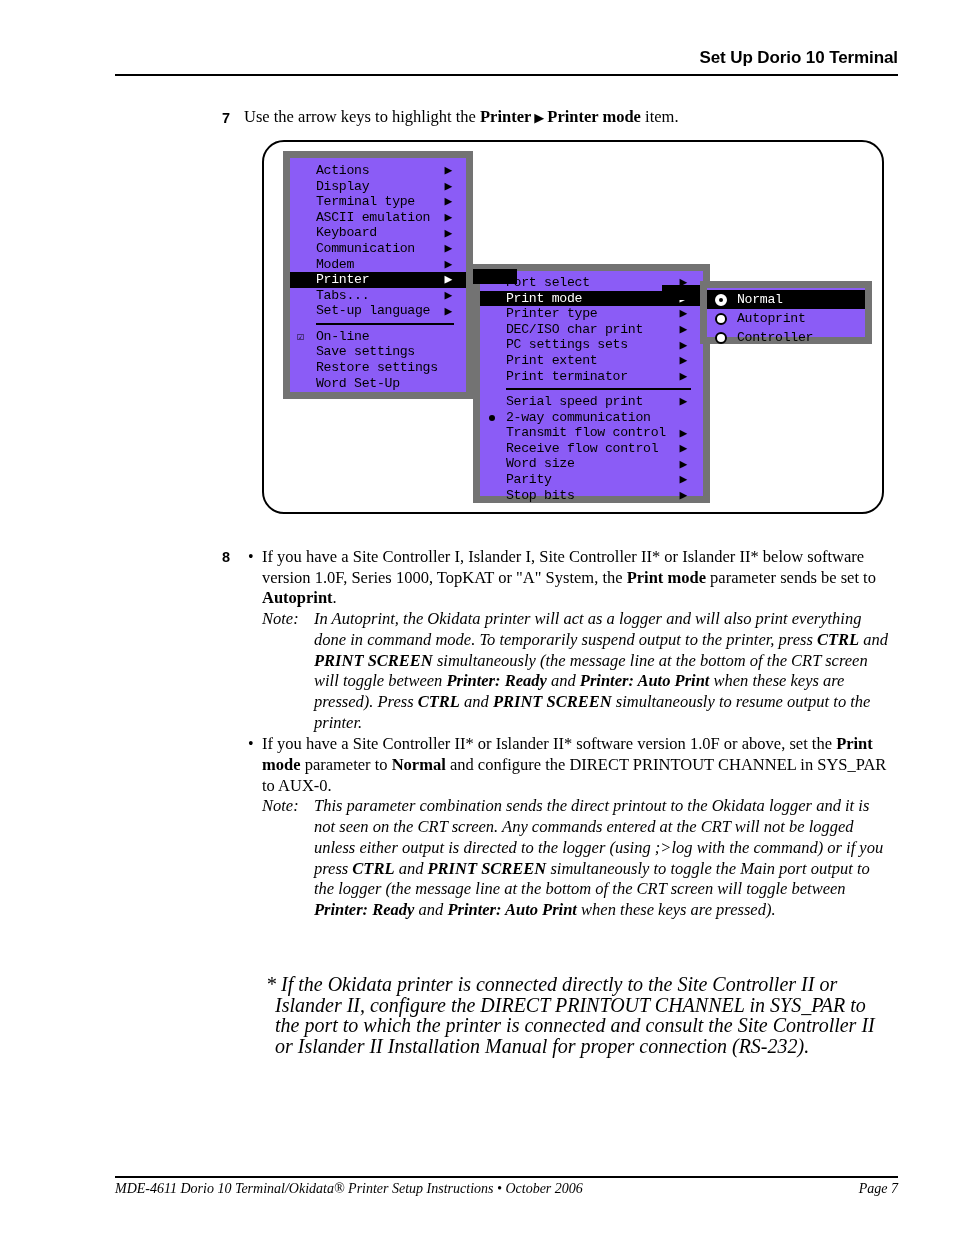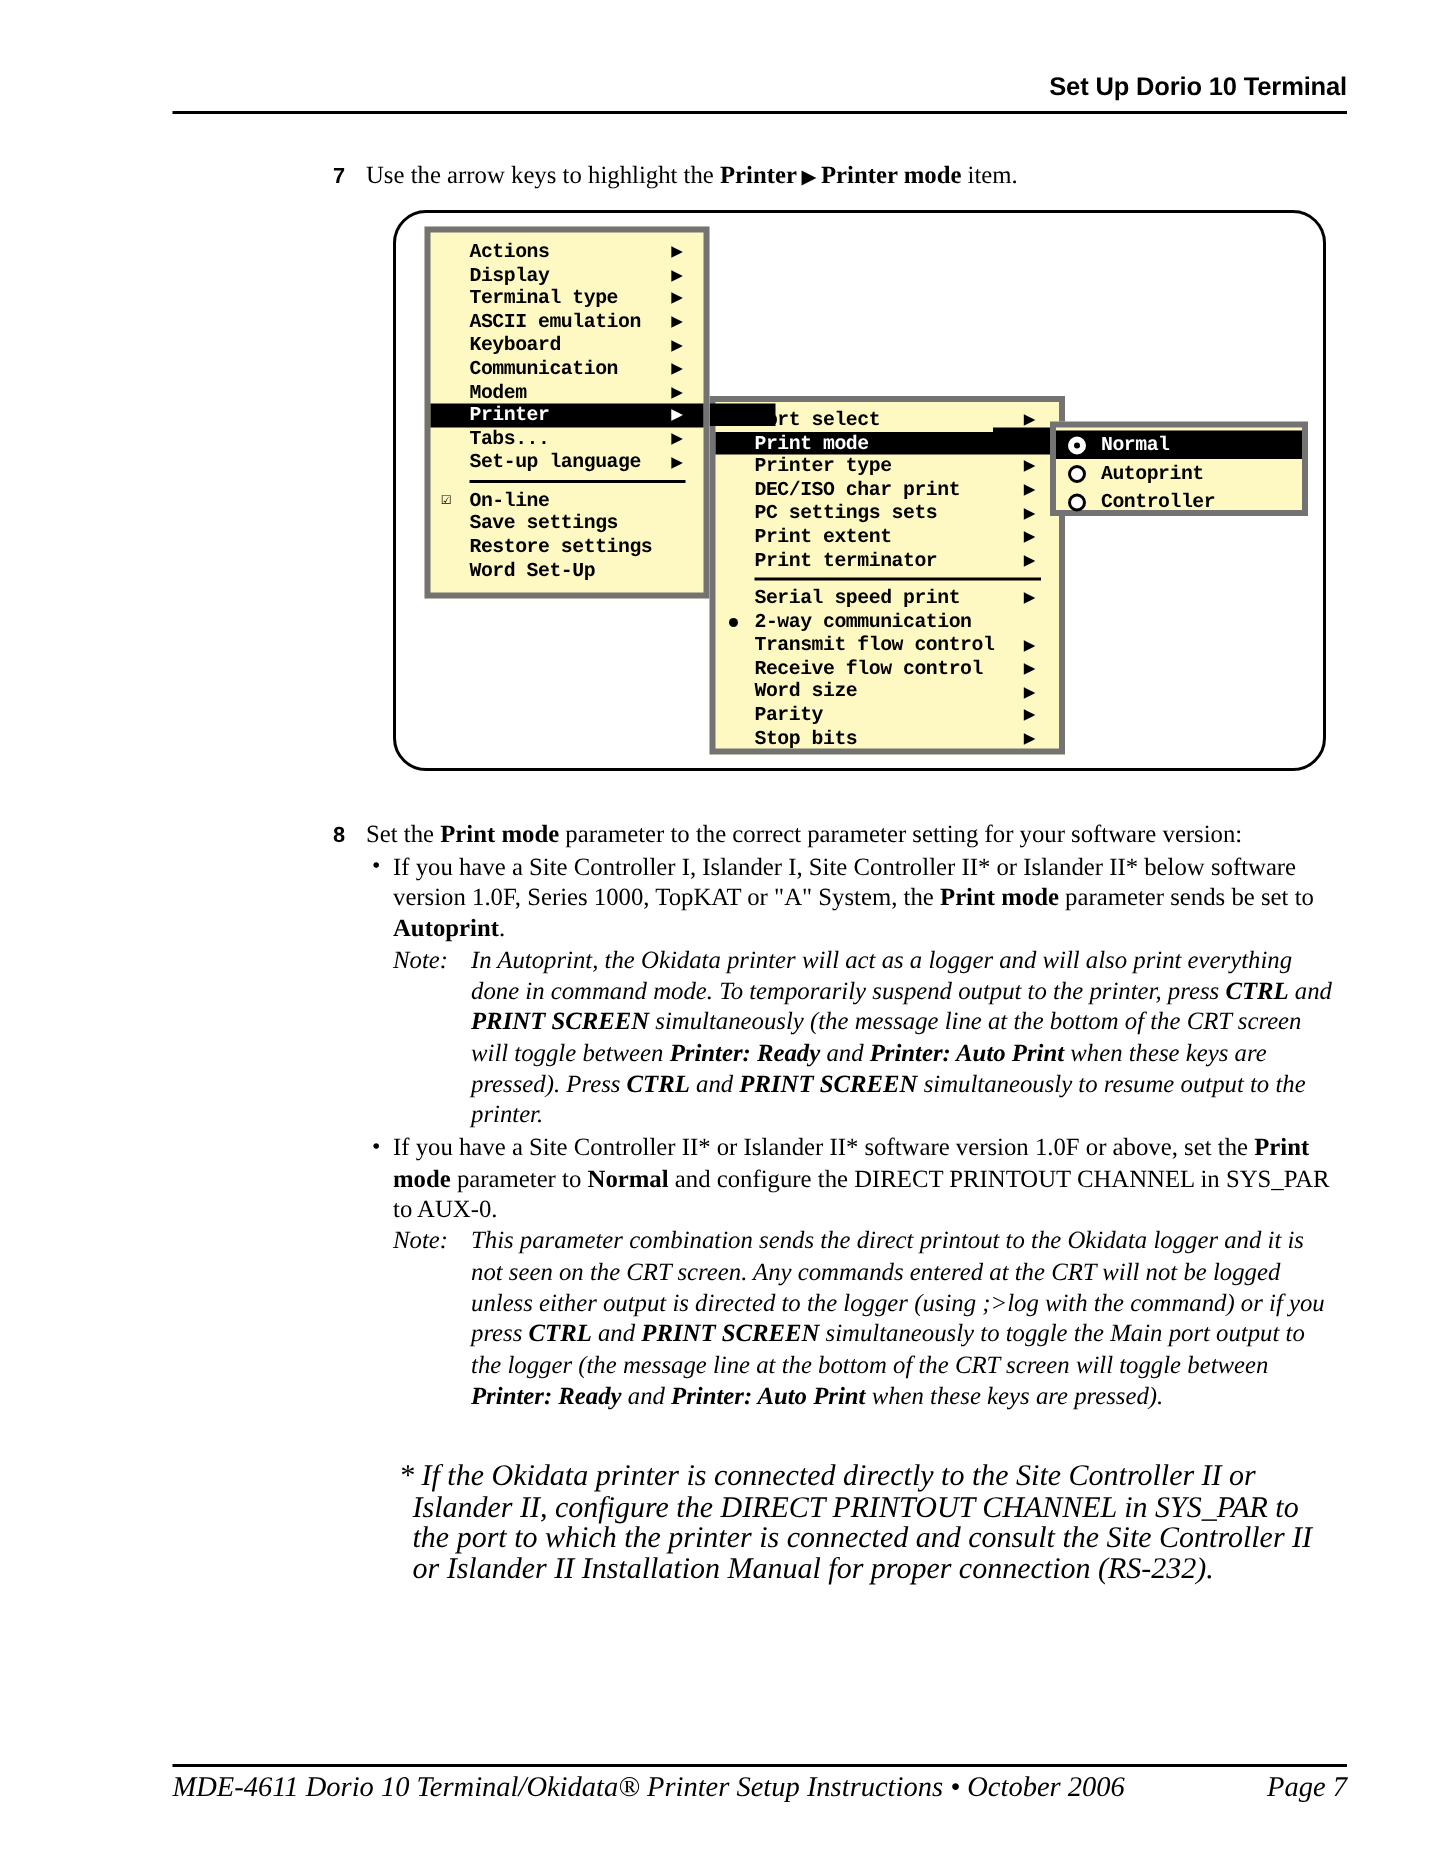--- a/index.html
+++ b/index.html
@@ -50,21 +50,21 @@
   }
   #page-footer {
     position: absolute;
     left: 115px;
     top: 1181px;
     width: 783px;
     display: flex;
     justify-content: space-between;
     align-items: baseline;
     font-style: italic;
-    font-size: 19px;
+    font-size: 14px;
   }
 
   
   .step {
     position: absolute;
     display: flex;
     font-size: 16.5px;
     line-height: 20.7px;
   }
   .step-num {
@@ -123,27 +123,27 @@
     height: 374px;
     border: 2px solid #000;
     border-radius: 22px;
     background: #fff;
     box-sizing: border-box;
   }
 
   
   .menu {
     position: absolute;
-    background: #fef9c3;
-    border: 4px solid #737373;
+    background: #8b5cf6;
+    border: 7px solid #737373;
     box-sizing: border-box;
     font-family: "Liberation Mono", monospace;
     font-size: 13.2px;
     line-height: 15.7px;
-    font-weight: bold;
+    font-weight: normal;
     letter-spacing: -0.3px;
   }
   #menu-main   { left: 283px; top: 151px; width: 190px; height: 248px; z-index: 3; }
   #menu-printer{ left: 473px; top: 264px; width: 237px; height: 239px; z-index: 2; }
   #menu-mode   { left: 700px; top: 281px; width: 172px; height: 63px;  z-index: 4; }
 
   .mi {
     position: relative;
     height: 15.6px;
     display: flex;
@@ -384,21 +384,20 @@
   </div>
   <div class="mi">
     <span class="radio"></span>
     <span class="label">Controller</span>
   </div>
 </div>
 
 <div class="step" id="step8">
   <div class="step-num">8</div>
   <div class="step-body">
-    <div><span>Set the </span><b>Print mode</b><span> parameter to the correct parameter setting for your software version:</span></div>
 
     <ul class="bullets">
       <li class="bullet-li">
         <span class="dot">•</span>
         <span>If you have a Site Controller I, Islander I, Site Controller II* or Islander II* below software version 1.0F, Series 1000, TopKAT or "A" System, the </span><b>Print mode</b><span> parameter sends be set to </span><b>Autoprint</b><span>.</span>
         <div class="note">
           <div class="note-label">Note:</div>
           <div class="note-text"><span>In Autoprint, the Okidata printer will act as a logger and will also print everything done in command mode. To temporarily suspend output to the printer, press </span><b>CTRL</b><span> and </span><b>PRINT SCREEN</b><span> simultaneously (the message line at the bottom of the CRT screen will toggle between </span><b>Printer: Ready</b><span> and </span><b>Printer: Auto Print</b><span> when these keys are pressed).  Press </span><b>CTRL</b><span> and </span><b>PRINT SCREEN</b><span> simultaneously to resume output to the printer.</span></div>
         </div>
       </li>

